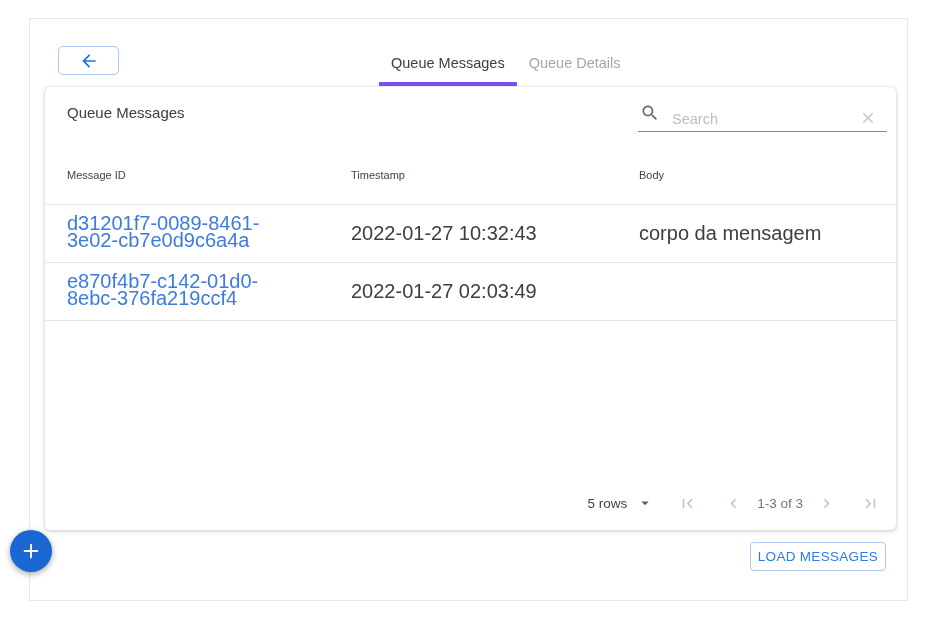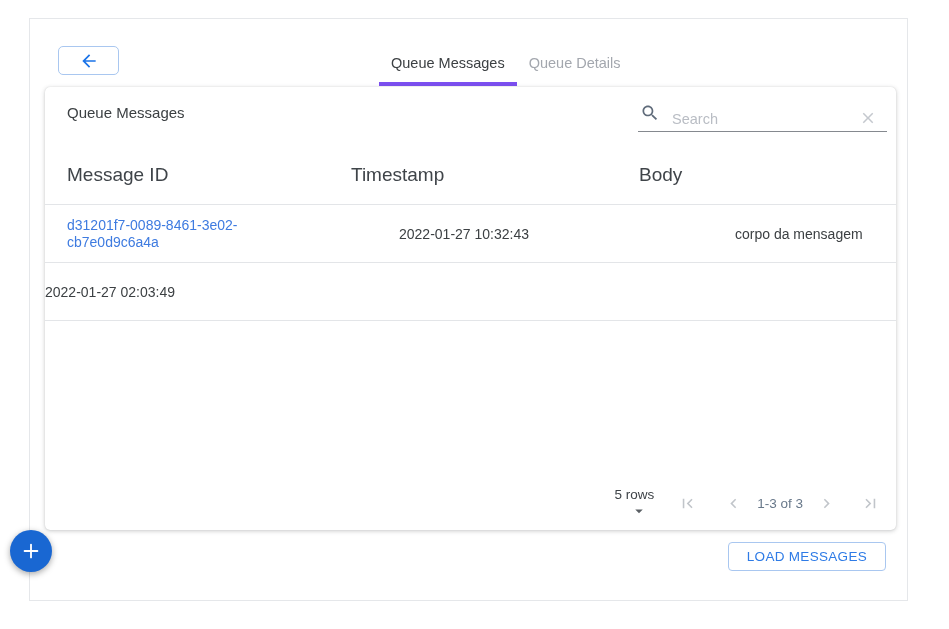--- a/index.html
+++ b/index.html
@@ -35,41 +35,41 @@
     border-bottom:1px solid #85898f; display:flex; align-items:flex-end; }
   .search .mag{ flex:0 0 auto; margin:0 12px 4px 2px; }
   .search input{ flex:1 1 auto; min-width:0; border:none; outline:none;
     font-size:14.5px; color:#3c4043; background:transparent; padding-bottom:4px;
     font-family:"Liberation Sans", sans-serif; }
   .search input::placeholder{ color:#b9bdc4; }
   .search .clear{ flex:0 0 auto; margin:0 10px 4px 0; cursor:pointer; display:flex; }
 
   .trow{ display:flex; align-items:center; border-bottom:1px solid #e3e5e8; }
   .thead{ position:absolute; left:0; right:0; top:58px; height:60px;
-    font-size:19px; color:#3f4449; }
+    font-size:11px; color:#3f4449; }
   .rows-host{ position:absolute; left:0; right:0; top:118px; }
-  .trow.data{ height:58px; font-size:14px; color:#3c4043;gap:48px; }
+  .trow.data{ height:58px; font-size:20px; color:#3c4043; }
   .cell{ overflow:hidden; }
   .c1{ width:306px; padding-left:22px; }
   .c2{ width:288px; }
   .c3{ flex:1; }
   .msg-link{ color:var(--link-blue,#3e7be0); text-decoration:none; cursor:pointer;
     display:inline-block; max-width:206px; line-height:17px; }
 
   .pagination{ position:absolute; right:16px; top:403px; height:26px;
     display:flex; align-items:center; font-size:13.5px; color:#3e4348; }
-  .rows-select{ display:flex; align-items:center; cursor:pointer;flex-direction:column; }
+  .rows-select{ display:flex; align-items:center; cursor:pointer; }
   .rows-select .caret{ margin-left:9px; display:flex; }
   .pag-btn{ display:flex; align-items:center; cursor:pointer; }
   .pag-btn.first{ margin-left:24px; }
   .pag-btn.prev{ margin-left:27px; }
   .range{ color:#68788a; margin:8px 14px; }
   .pag-btn.last{ margin-left:25px; }
 
-  .load-btn{ position:absolute; right:21px; top:523px; height:29px; padding:0 18px;
+  .load-btn{ position:absolute; right:21px; top:523px; height:29px; padding:0 7px;
     background:#fff; border:1px solid #a9c7f0; border-radius:4px; cursor:pointer;
     font-family:"Liberation Sans", sans-serif; font-size:13.5px; letter-spacing:.3px;
     color:var(--button-blue,#2e7be6); }
 
   .fab{ position:absolute; left:10px; top:530px; width:42px; height:42px;
     border-radius:50%; background:var(--fab-blue,#1967d2); border:none; cursor:pointer;
     display:flex; align-items:center; justify-content:center;
     box-shadow:0 2px 6px rgba(0,0,0,.35); }
 </style>
 </head>
@@ -122,20 +122,23 @@
       <div class="trow data">
         <div class="cell c1">
           <a class="msg-link">d31201f7-0089-8461-3e02-cb7e0d9c6a4a</a>
         </div>
         <div class="cell c2">2022-01-27 10:32:43</div>
         <div class="cell c3">corpo da mensagem</div>
       </div>
 
 
       <div class="trow data">
+        <div class="cell c1">
+          <a class="msg-link">e870f4b7-c142-01d0-8ebc-376fa219ccf4</a>
+        </div>
         <div class="cell c2">2022-01-27 02:03:49</div>
       </div>
     </div>
 
     <div class="pagination">
       <span class="rows-select">
         <span>5 rows</span>
         <span class="caret">
           <svg width="18" height="18" viewBox="0 0 24 24" fill="#5b6065">
               <path d="M7 10l5 5 5-5z"></path>

